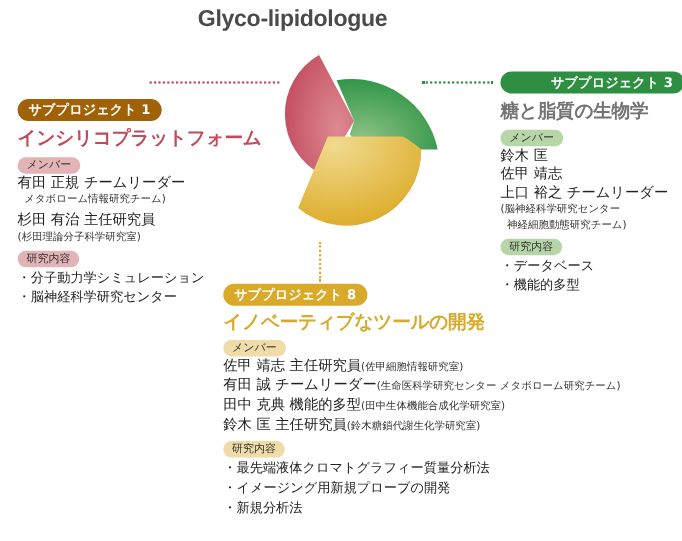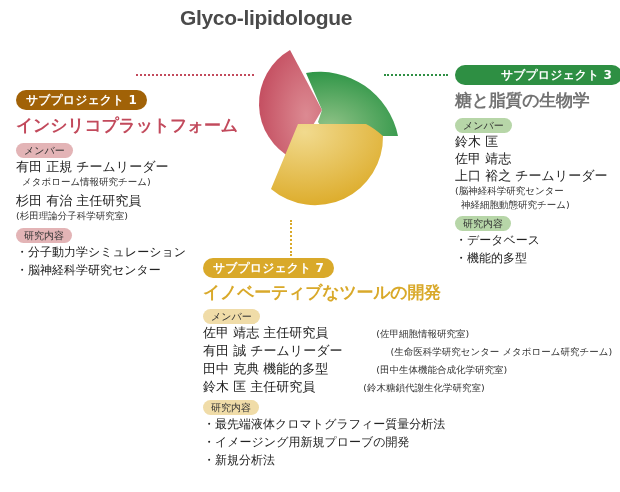--- a/index.html
+++ b/index.html
@@ -7,21 +7,21 @@
          font-family:"DejaVu Sans", "Liberation Sans", sans-serif; color:#222; }
   .abs { position:absolute; }
   .title { left:0; width:532px; top:6px; text-align:center; font-size:21px; color:#4a4a4a;
            font-family:"Liberation Sans", "DejaVu Sans", sans-serif; font-weight:bold; letter-spacing:-0.3px; }
   .pill { display:inline-block; border-radius:12px; color:#fff; font-weight:bold;
           font-size:12px; padding:3px 10px; line-height:14px; white-space:nowrap; }
   .theme { font-weight:bold; font-size:17px; white-space:nowrap; letter-spacing:-0.3px; }
   .tag { display:inline-block; border-radius:9px; font-size:10px; padding:1px 8px; line-height:13px; color:#333; }
   .name { font-size:13px; line-height:17px; white-space:nowrap; color:#222; }
   .aff { font-size:9.5px; line-height:14px; white-space:nowrap; color:#333; }
-  .aff-in { font-size:9.5px; color:#333;padding-left:48px; }
+  .aff-in { font-size:9.5px; color:#333; }
   .bullet { font-size:12px; line-height:18px; white-space:nowrap; color:#222; }
   .dots-h { height:0; border-top:2px dotted; }
   .dots-v { width:0; border-left:2px dotted; }
 </style>
 </head>
 <body>
 
 <div class="abs title">Glyco-lipidologue</div>
 
 <svg class="abs" style="left:248px;top:46px;" width="150" height="172" viewBox="0 0 150 172">
@@ -72,21 +72,21 @@
   <div class="name">佐甲 靖志</div>
   <div class="name">上口 裕之 チームリーダー</div>
   <div class="aff">(脳神経科学研究センター</div>
   <div class="aff" style="padding-left:6px;"> 神経細胞動態研究チーム)</div>
   <span class="tag" style="background:#b7d6a8;margin-top:3px;">研究内容</span>
   <div class="bullet">・データベース</div>
   <div class="bullet">・機能的多型</div>
 </div>
 
 <div class="abs" style="left:203px;top:257px;">
-  <span class="pill" style="background:#d9a92a;">サブプロジェクト 7</span>
+  <span class="pill" style="background:#d9a92a;">サブプロジェクト 8</span>
   <div class="theme" style="color:#d9a92a;margin-top:3px;">イノベーティブなツールの開発</div>
   <span class="tag" style="background:#f0dca8;margin-top:5px;">メンバー</span>
   <div class="name"><span>佐甲 靖志 主任研究員</span><span class="aff-in">(佐甲細胞情報研究室)</span></div>
   <div class="name"><span>有田 誠 チームリーダー</span><span class="aff-in">(生命医科学研究センター メタボローム研究チーム)</span></div>
   <div class="name"><span>田中 克典 機能的多型</span><span class="aff-in">(田中生体機能合成化学研究室)</span></div>
   <div class="name"><span>鈴木 匡 主任研究員</span><span class="aff-in">(鈴木糖鎖代謝生化学研究室)</span></div>
   <span class="tag" style="background:#f0dca8;margin-top:3px;">研究内容</span>
   <div class="bullet">・最先端液体クロマトグラフィー質量分析法</div>
   <div class="bullet">・イメージング用新規プローブの開発</div>
   <div class="bullet">・新規分析法</div>

